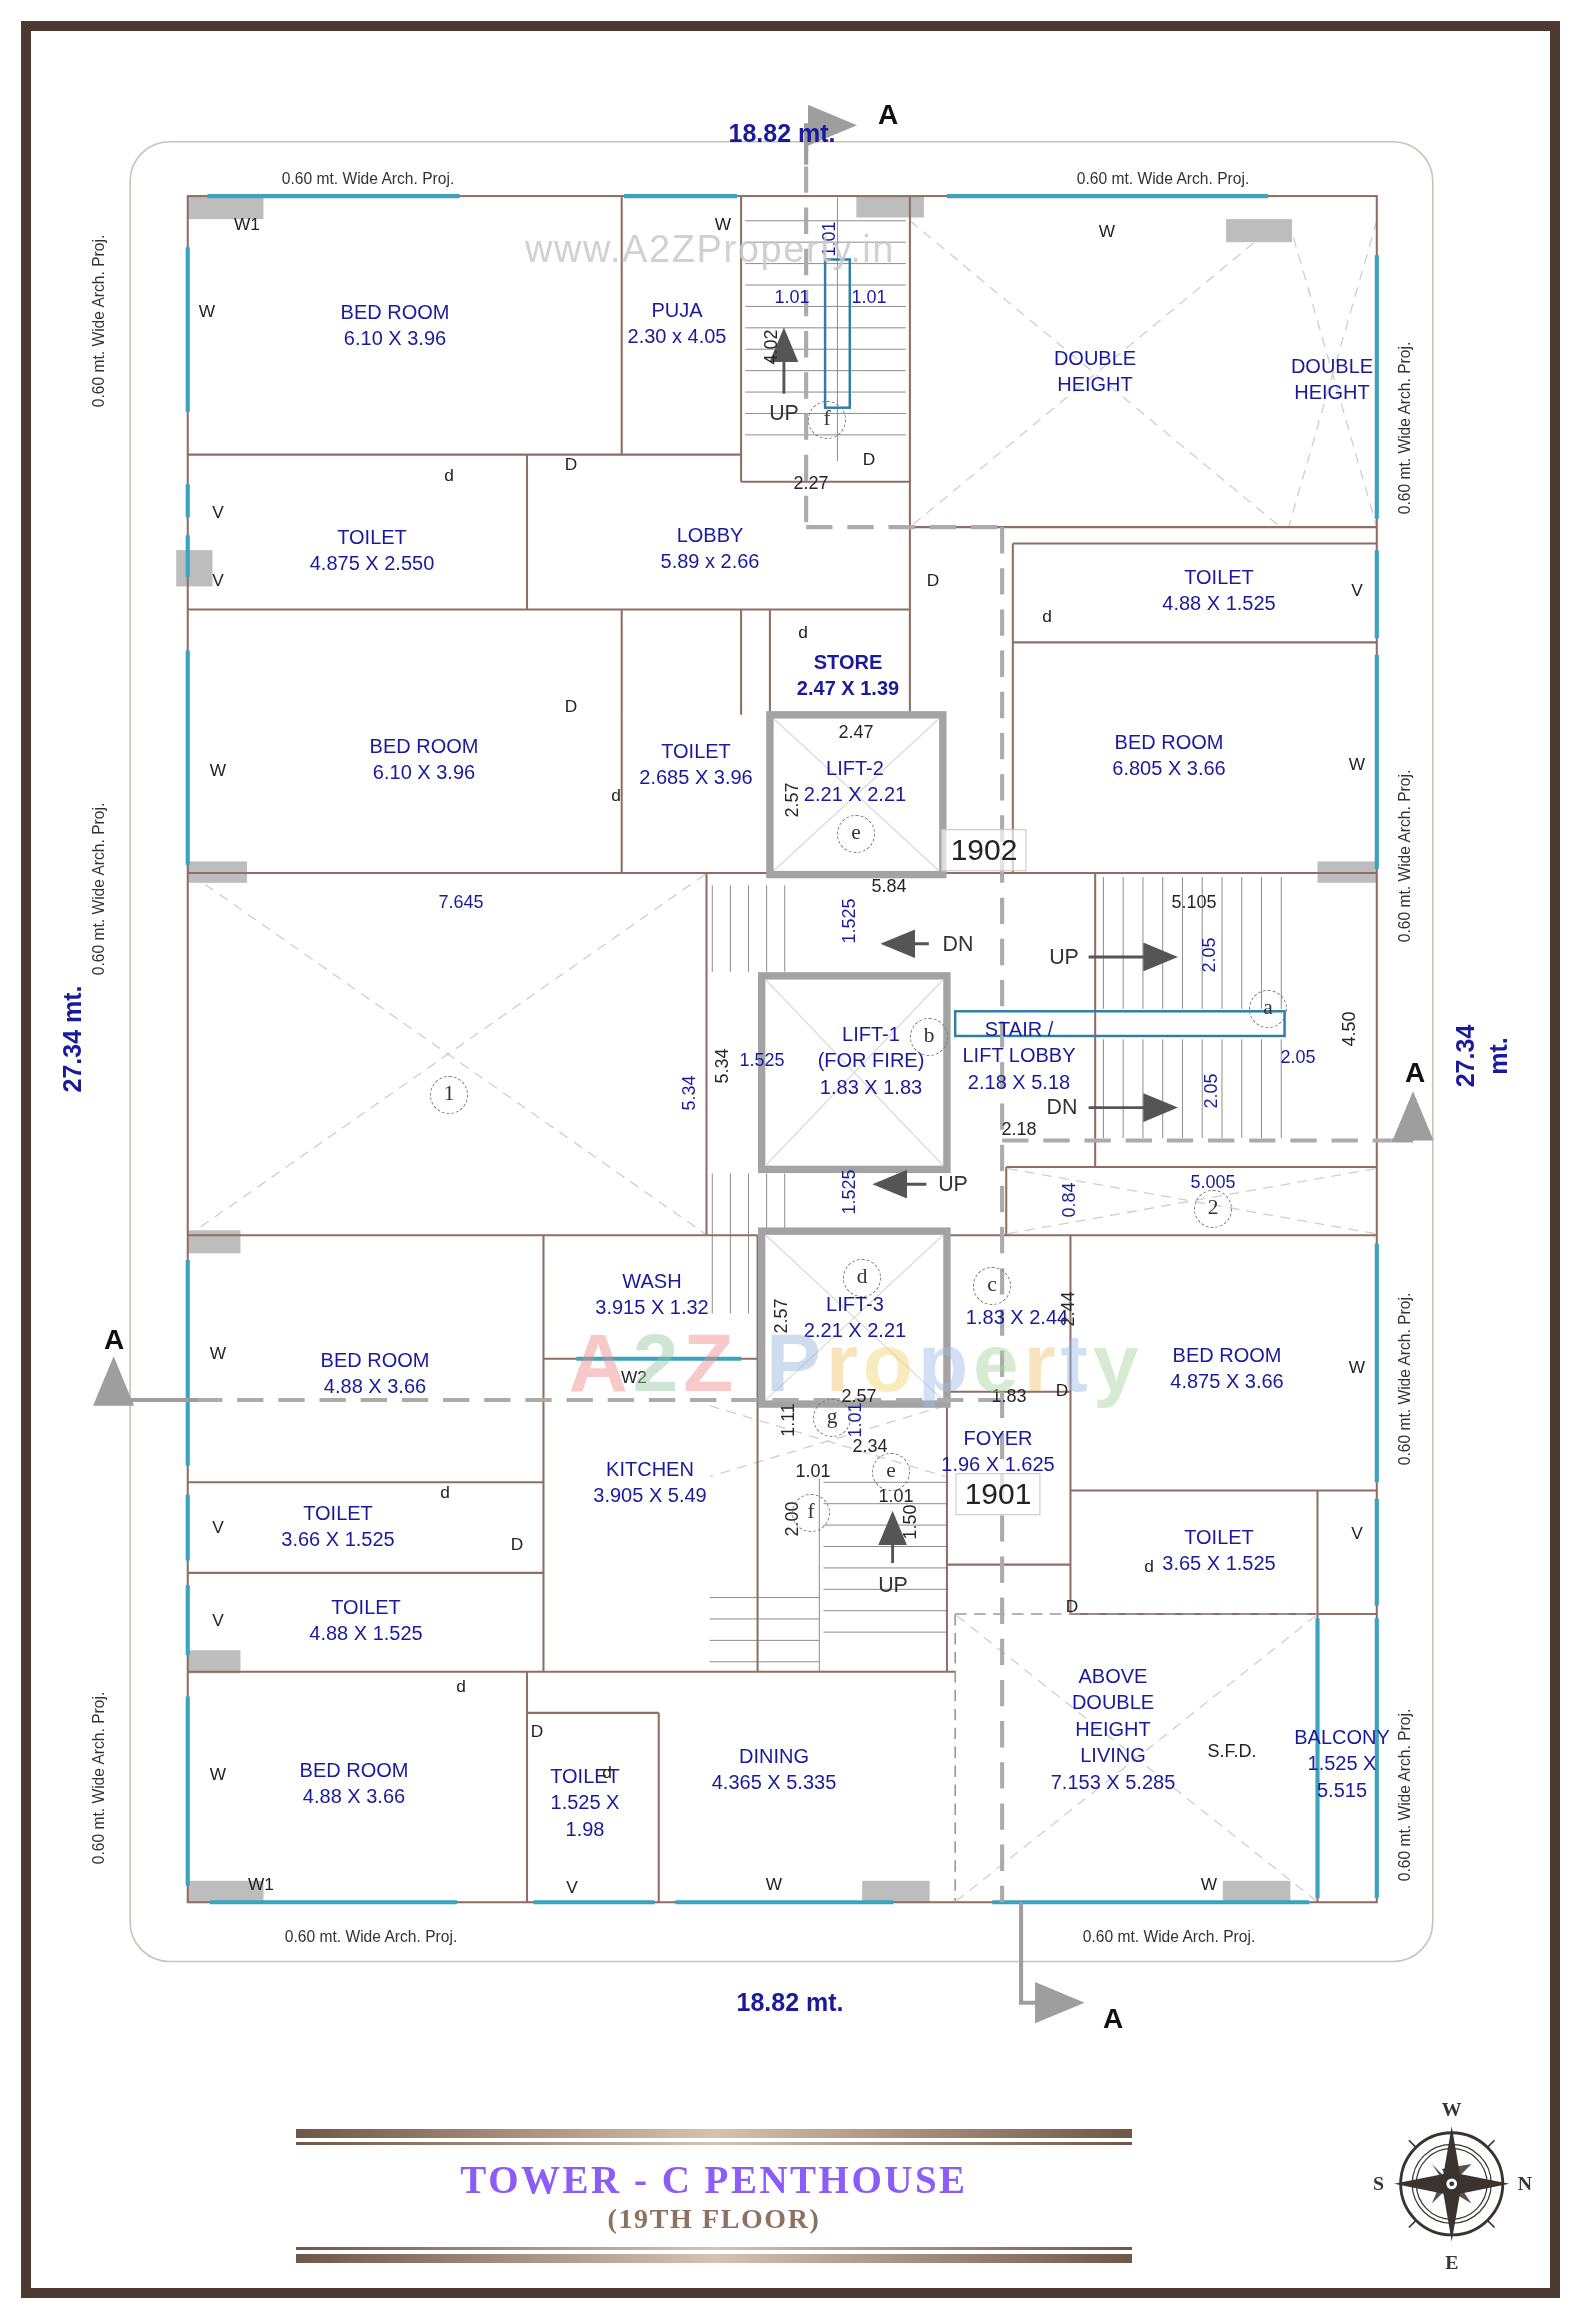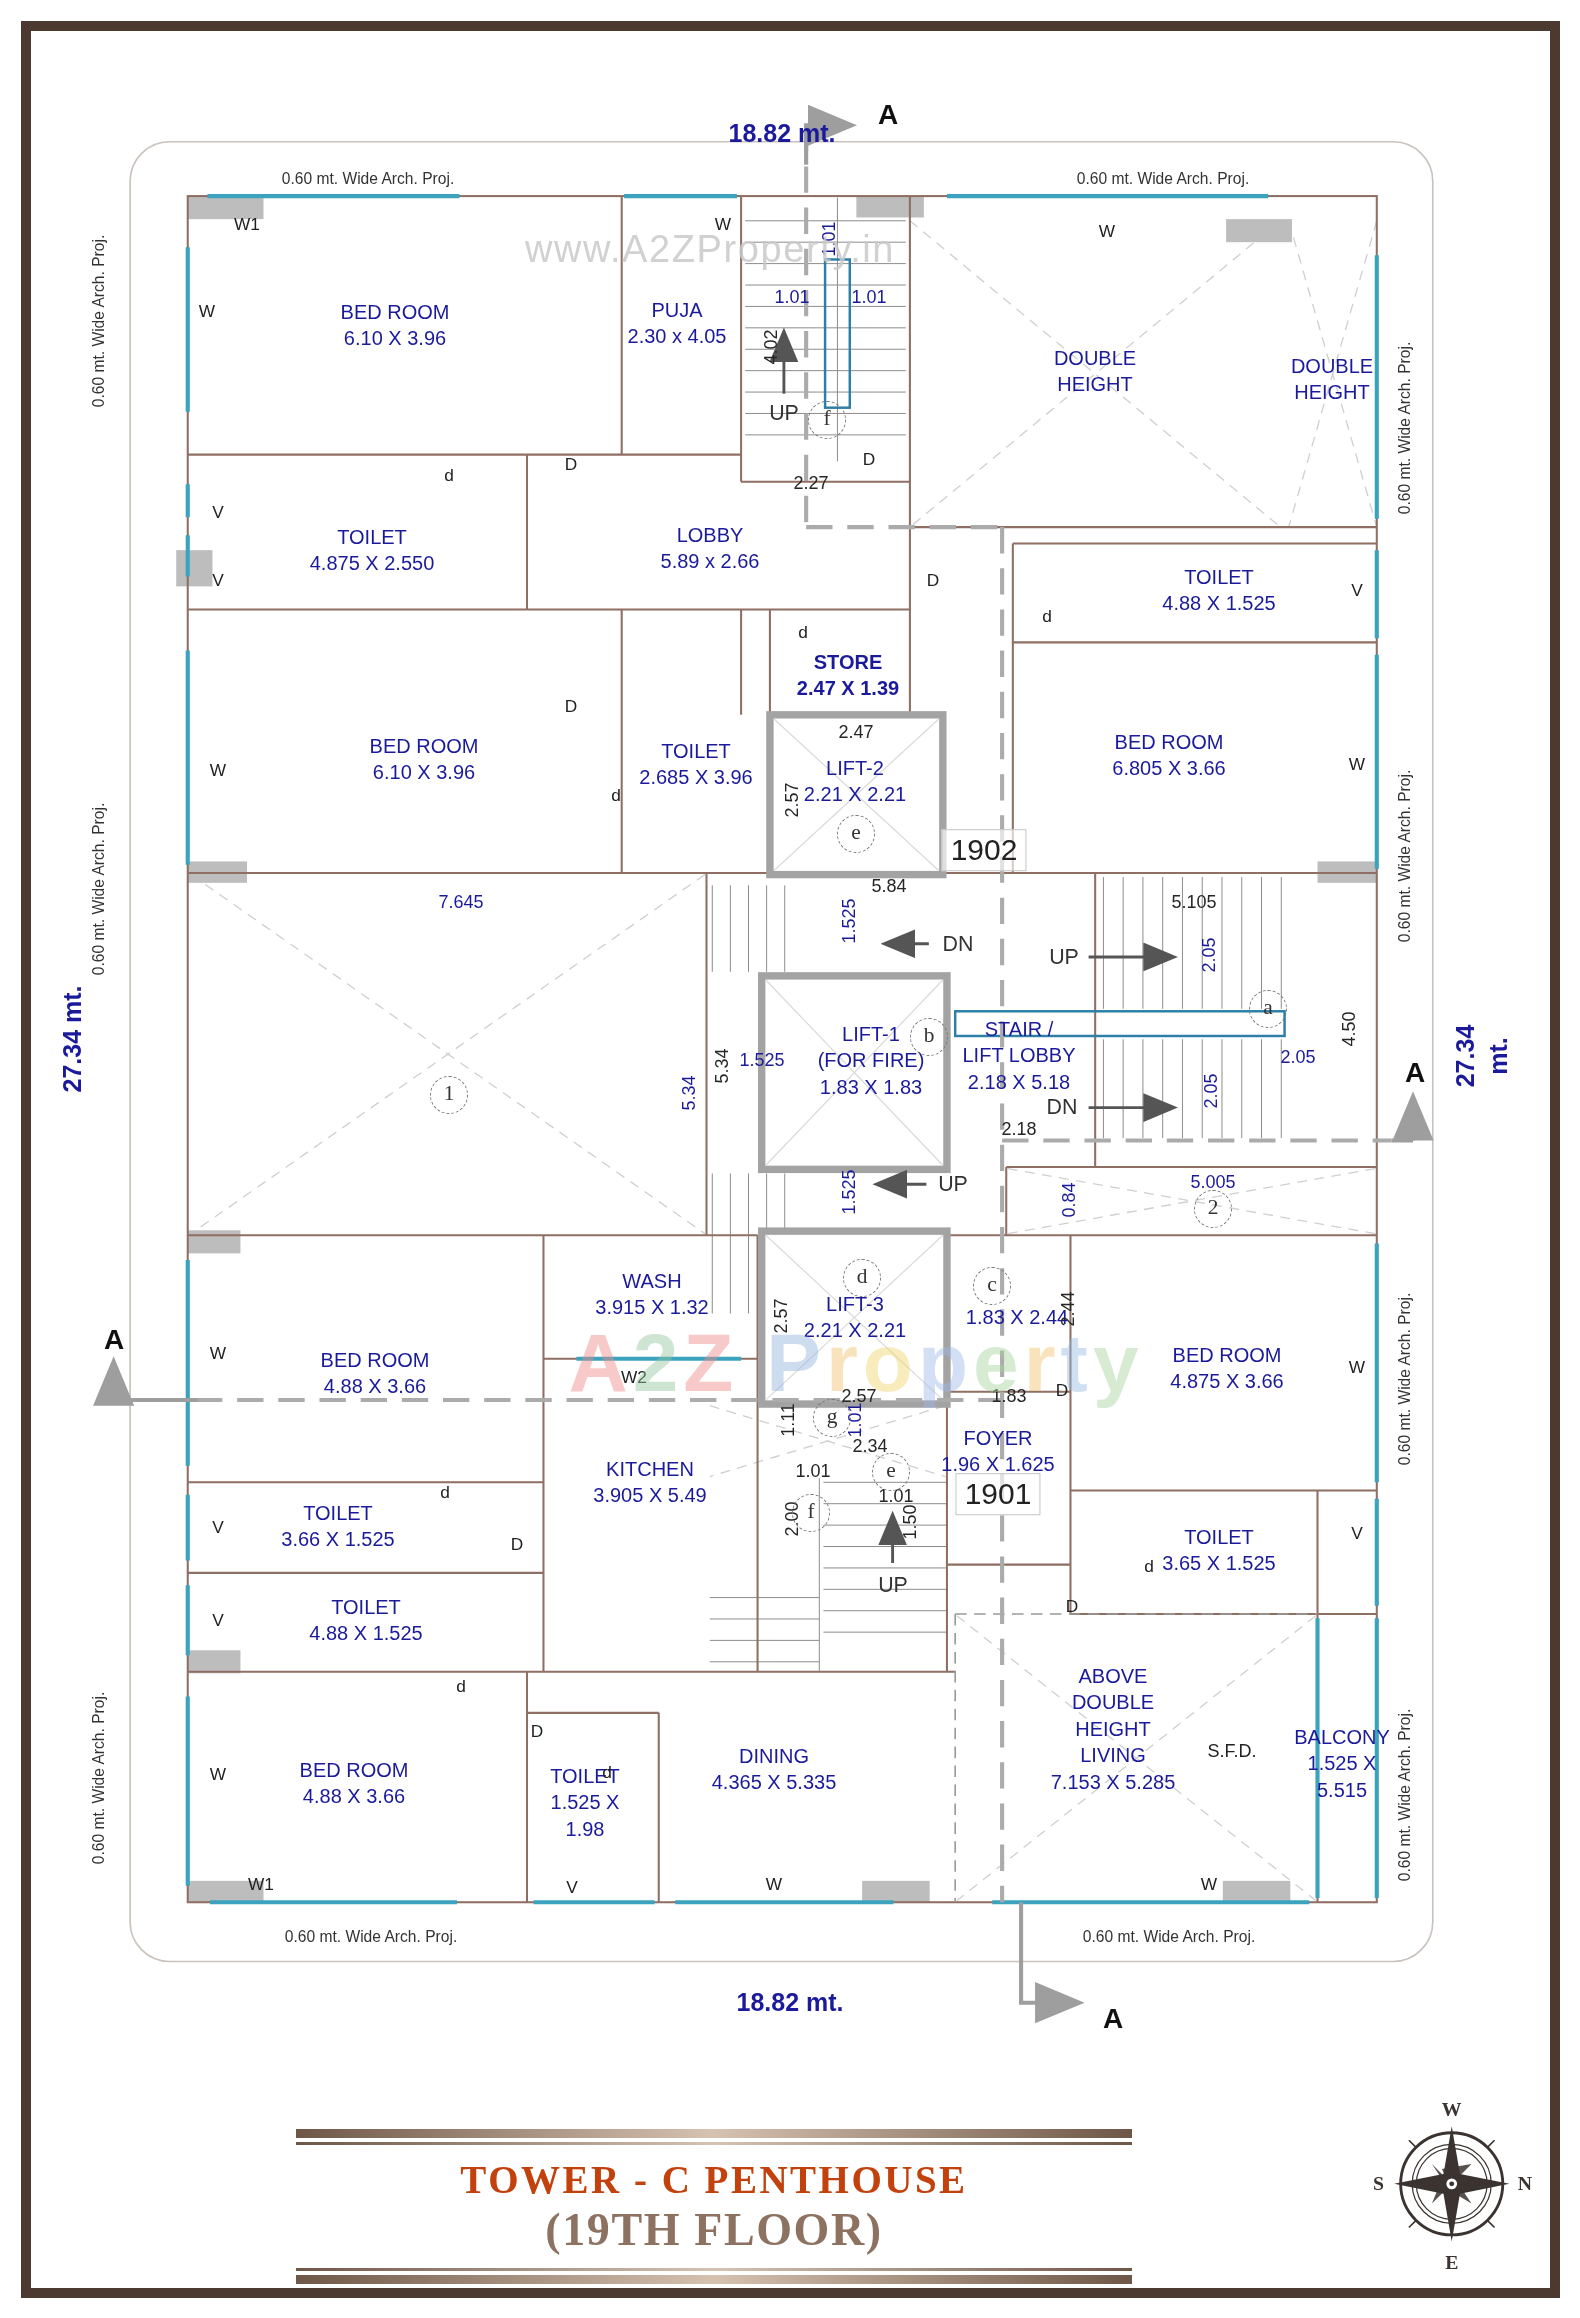--- a/index.html
+++ b/index.html
@@ -21,22 +21,22 @@
   .dir{font-size:21.4px;color:#333;}
   .secA{font-size:28px;font-weight:bold;color:#101010;}
   .sfd{font-size:18px;color:#222;}
   .wm1{font-size:38px;color:#c9c9c9;opacity:.85;letter-spacing:1.6px;white-space:nowrap;text-align:center;}
   .wm2{font-size:82px;font-weight:bold;opacity:.45;letter-spacing:5px;white-space:nowrap;}
   .title-block{position:absolute;left:296px;top:2129px;width:836px;text-align:center;}
   .bar-thick{height:9px;background:linear-gradient(90deg,#6f5747,#d6c2b1 50%,#6f5747);}
   .bar-thin{height:3.3px;margin-top:4.1px;background:linear-gradient(90deg,#6f5747,#d6c2b1 50%,#6f5747);}
   .bar-thin2{height:3.3px;margin-bottom:4.1px;background:linear-gradient(90deg,#6f5747,#d6c2b1 50%,#6f5747);}
   .title-block h1{margin:11.5px 0 1.6px 0;font-family:"Liberation Serif",serif;font-size:39px;
-                  color:#c2410c;letter-spacing:2.5px;font-weight:bold;}
-  .title-block h2{margin:0 0 11.5px 0;font-family:"Liberation Serif",serif;font-size:46px;
+                  color:#8b5cf6;letter-spacing:2.5px;font-weight:bold;}
+  .title-block h2{margin:0 0 11.5px 0;font-family:"Liberation Serif",serif;font-size:28px;
                   color:#8d7262;letter-spacing:1.6px;font-weight:bold;}
   .compass-text{font-family:"Liberation Serif",serif;font-size:24px;font-weight:bold;fill:#3b3330;}
 </style>
 </head>
 <body>
 
 <div class="page">
   <div class="frame"></div>
 
   <svg class="plan" width="1581" height="2319" viewBox="0 0 1920 2816">

